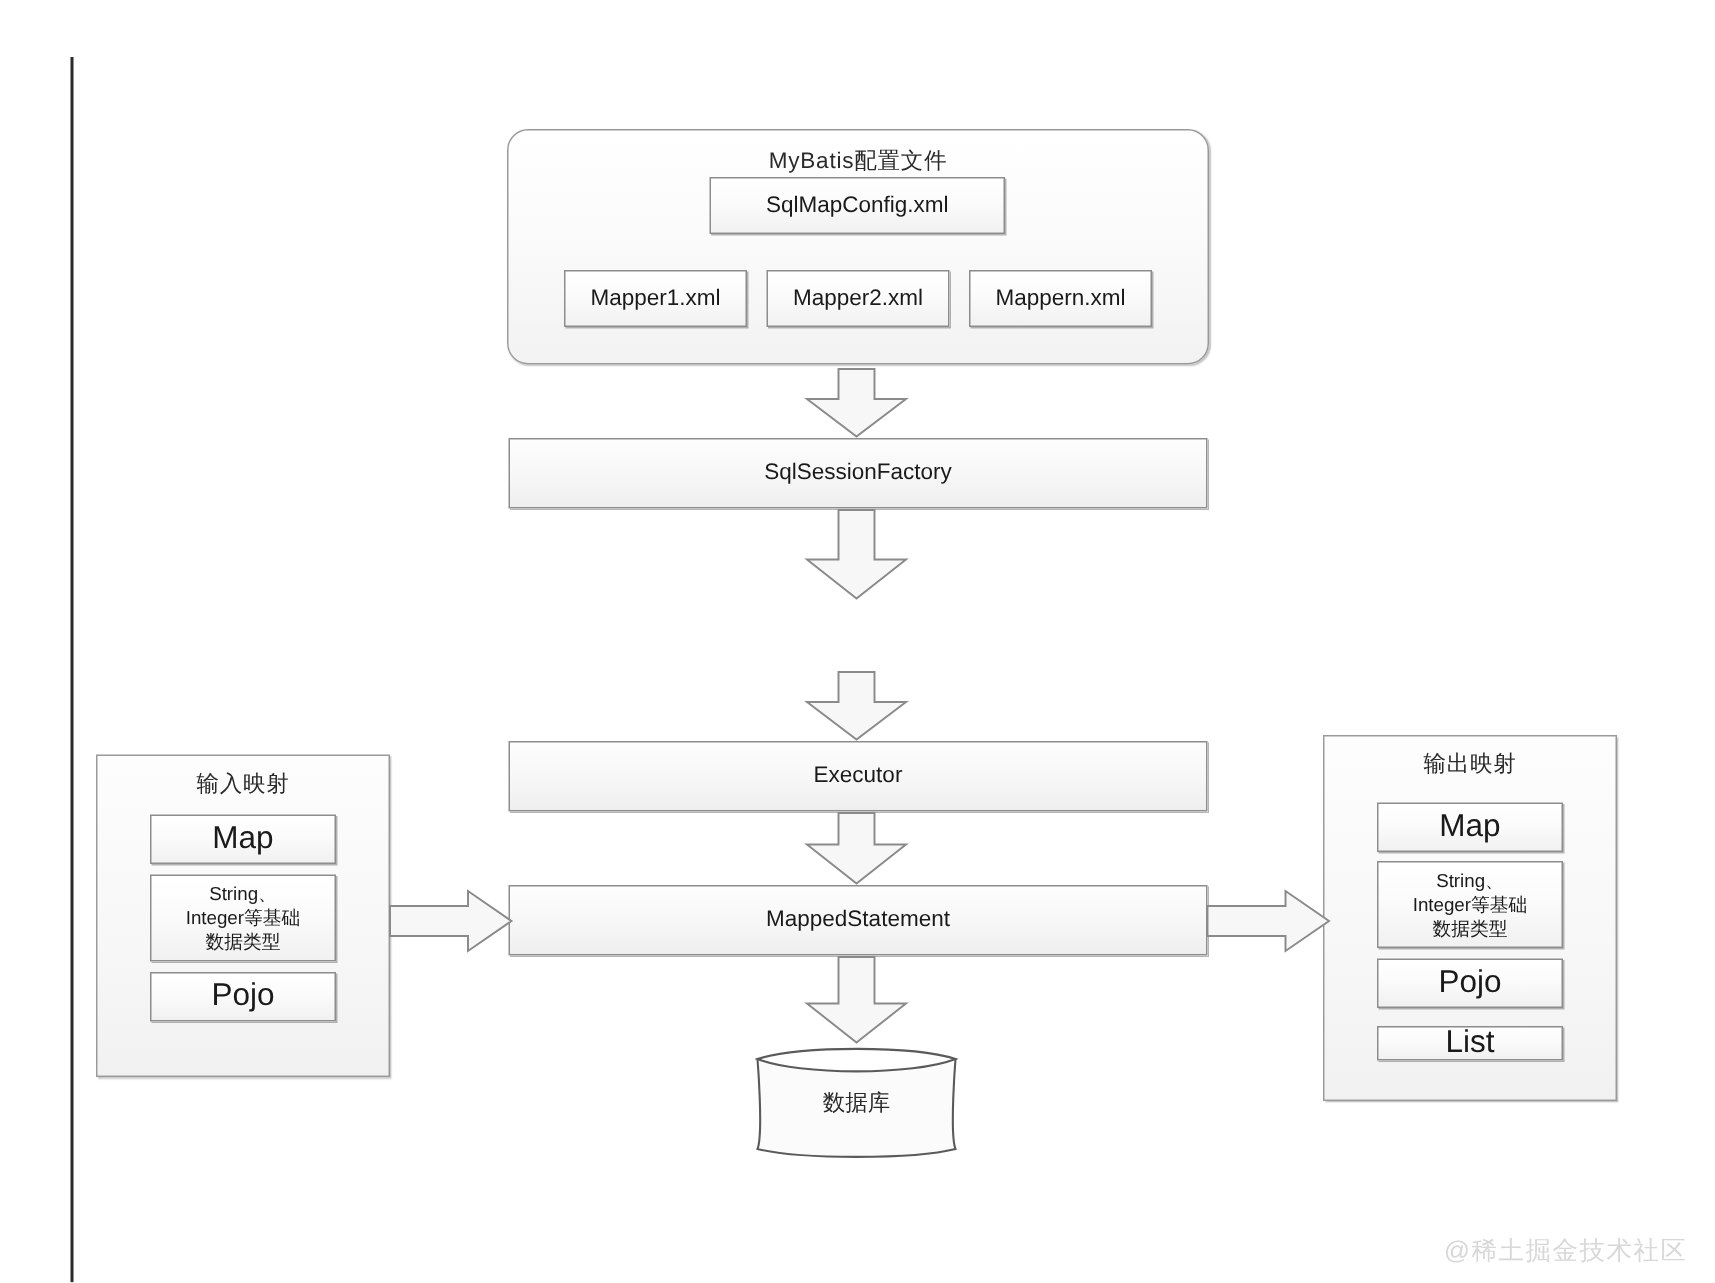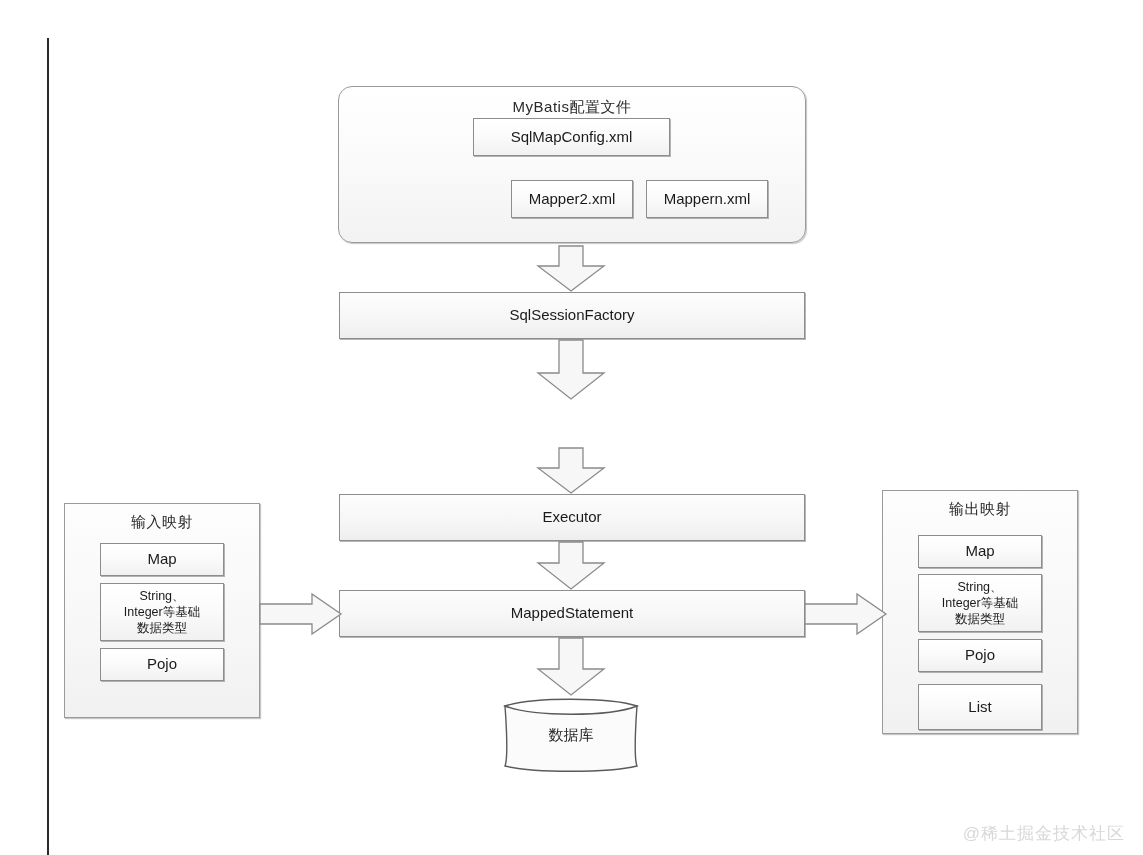--- a/index.html
+++ b/index.html
@@ -62,21 +62,21 @@
     position:absolute;
     left:0; right:0;
     text-align:center;
     font-size:15px;
     color:#2a2a2a;
     letter-spacing:.5px;
   }
 
   
   .t-main{font-size:15px;}
-  .t-sub{font-size:15px;}
+  .t-sub{font-size:21px;}
   .t-multi{font-size:12.5px;line-height:1.3;}
 
   
   .arrow{position:absolute;}
   .arrow svg{display:block;overflow:visible;}
   .arrow svg polygon{
     fill:#f7f7f7;
     stroke:#8a8a8a;
     stroke-width:1.3;
     stroke-linejoin:miter;
@@ -114,20 +114,23 @@
   <div class="left-rule"></div>
 
   <div class="group-round" style="left:338px;top:86px;width:468px;height:157px;">
     <div class="group-title" style="top:11px;">MyBatis配置文件</div>
   </div>
 
   <div class="node" style="left:473px;top:118px;width:197px;height:38px;">
     <span class="lbl t-main">SqlMapConfig.xml</span>
   </div>
 
+  <div class="node" style="left:376px;top:180px;width:122px;height:38px;">
+    <span class="lbl t-main">Mapper1.xml</span>
+  </div>
   <div class="node" style="left:511px;top:180px;width:122px;height:38px;">
     <span class="lbl t-main">Mapper2.xml</span>
   </div>
   <div class="node" style="left:646px;top:180px;width:122px;height:38px;">
     <span class="lbl t-main">Mappern.xml</span>
   </div>
 
   <div class="arrow" style="left:537px;top:246px;width:68px;height:46px;">
     <svg width="68" height="46" viewBox="0 0 68 46">
       <polygon points="22,0 46,0 46,20 67,20 34,45 1,20 22,20"></polygon>
@@ -205,21 +208,21 @@
 
   <div class="node" style="left:918px;top:535px;width:124px;height:33px;">
     <span class="lbl t-sub">Map</span>
   </div>
   <div class="node" style="left:918px;top:574px;width:124px;height:58px;">
     <span class="lbl t-multi multiline">String、<br>Integer等基础<br>数据类型</span>
   </div>
   <div class="node" style="left:918px;top:639px;width:124px;height:33px;">
     <span class="lbl t-sub">Pojo</span>
   </div>
-  <div class="node" style="left:918px;top:684px;width:124px;height:46px;">
+  <div class="node" style="left:918px;top:684px;width:124px;height:23px;">
     <span class="lbl t-sub">List</span>
   </div>
 
   <div class="arrow" style="left:805px;top:593px;width:82px;height:42px;">
     <svg width="82" height="42" viewBox="0 0 82 42">
       <polygon points="0,11 52,11 52,1 81,21 52,41 52,31 0,31"></polygon>
     </svg>
   </div>
 
   <div class="watermark">@稀土掘金技术社区</div>

